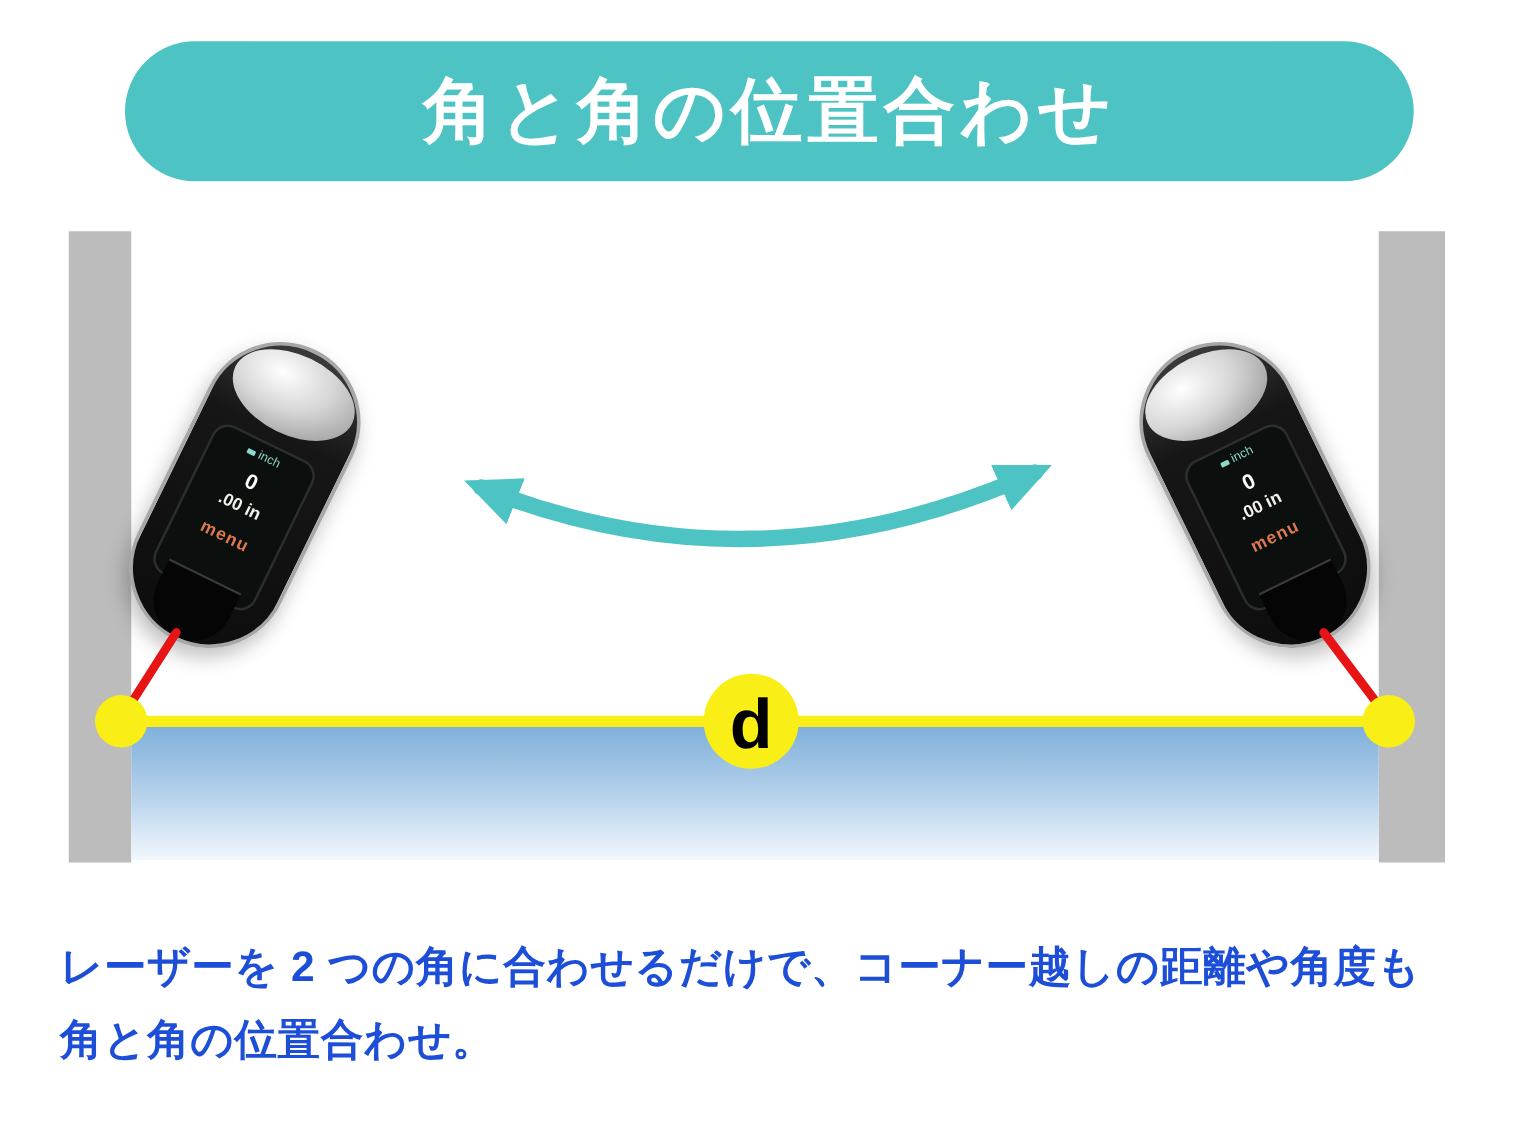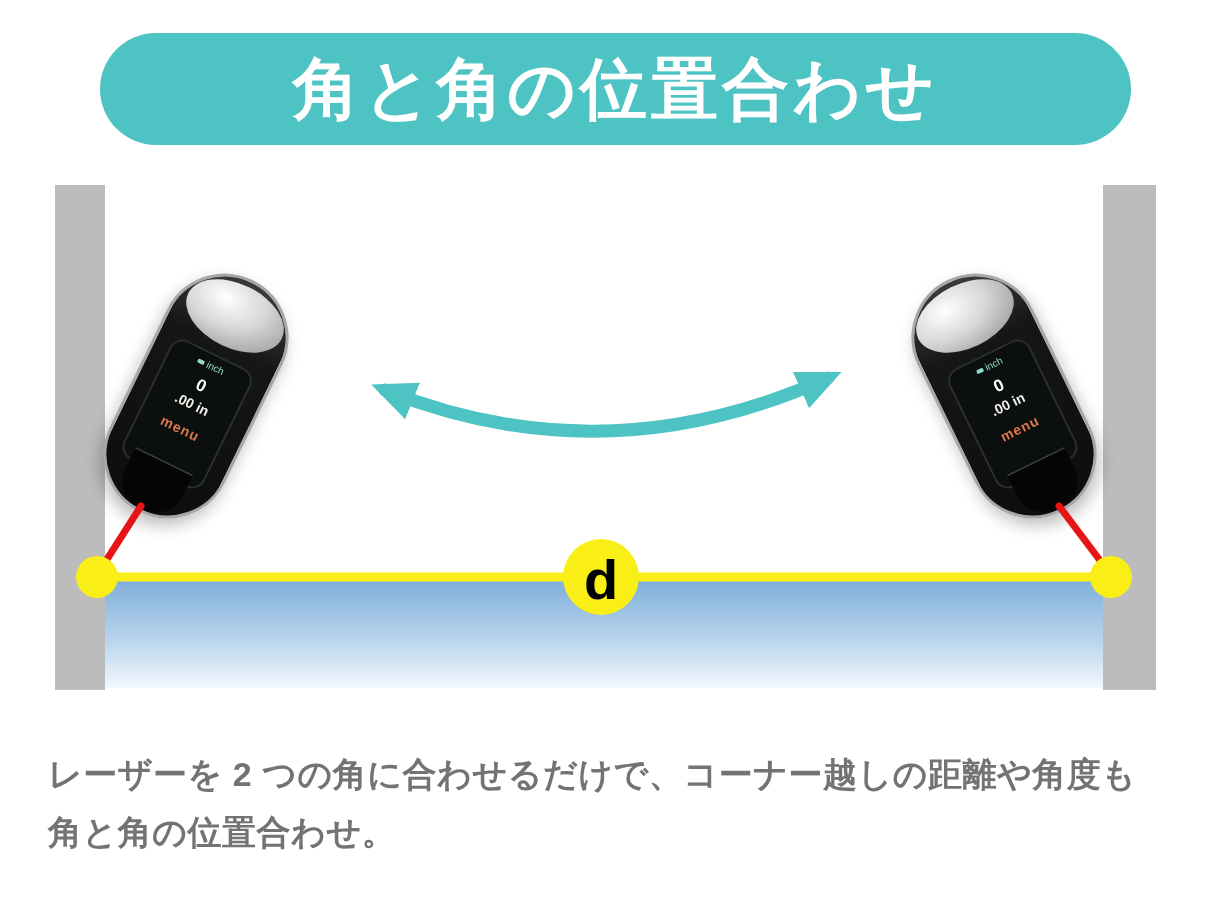--- a/index.html
+++ b/index.html
@@ -7,21 +7,21 @@
     position:relative;width:1231px;height:915px;background:#ffffff;overflow:hidden;
     font-family:"Liberation Sans","DejaVu Sans",sans-serif;
   }
   
   .banner{
     position:absolute;left:100px;top:33px;width:1031px;height:112px;
     background:#4ec3c3;border-radius:60px;
     display:flex;align-items:center;justify-content:center;
   }
   .banner-title{
-    color:#ffffff;font-size:67px;font-weight:bold;letter-spacing:4px;
+    color:#ffffff;font-size:57px;font-weight:bold;letter-spacing:4px;
   }
   
   .scene{position:absolute;left:0;top:0;width:1231px;height:915px;}
   .pillar{position:absolute;top:185px;height:505px;background:#bcbcbc;z-index:1;}
   .pillar-left{left:55px;width:50px;}
   .pillar-right{left:1103px;width:53px;}
   .floor{
     position:absolute;left:105px;top:581px;width:998px;height:107px;z-index:1;
     background:linear-gradient(180deg,#7fb0da 0%,#b9d4ec 55%,#f2f8fd 100%);
   }
@@ -56,21 +56,21 @@
   .scr-menu{margin-top:11px;font-size:14px;font-weight:bold;color:#e0784f;letter-spacing:1px;}
   .nozzle{
     position:absolute;bottom:0;left:24%;right:24%;height:52px;
     background:#050505;border-top:2px solid #3a3a3a;border-radius:0 0 36px 36px;
   }
   
   .overlay{position:absolute;left:0;top:0;z-index:3;pointer-events:none;}
   
   .caption{
     position:absolute;left:48px;top:745px;width:1140px;
-    font-size:34px;font-weight:bold;color:#737373;line-height:1.72;letter-spacing:0.5px;
+    font-size:34px;font-weight:bold;color:#1d4ed8;line-height:1.72;letter-spacing:0.5px;
   }
 </style>
 </head>
 <body>
 
 <div class="page">
 
   <div class="banner">
     <span class="banner-title">角と角の位置合わせ</span>
   </div>

